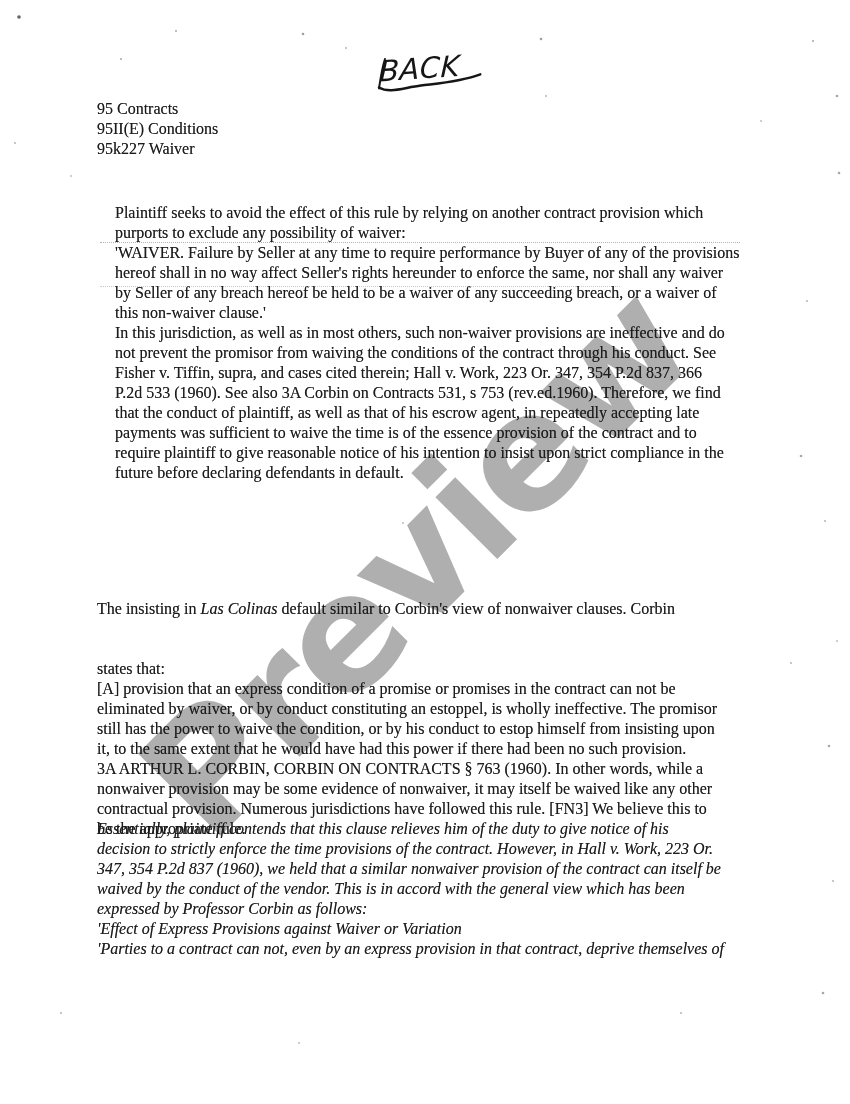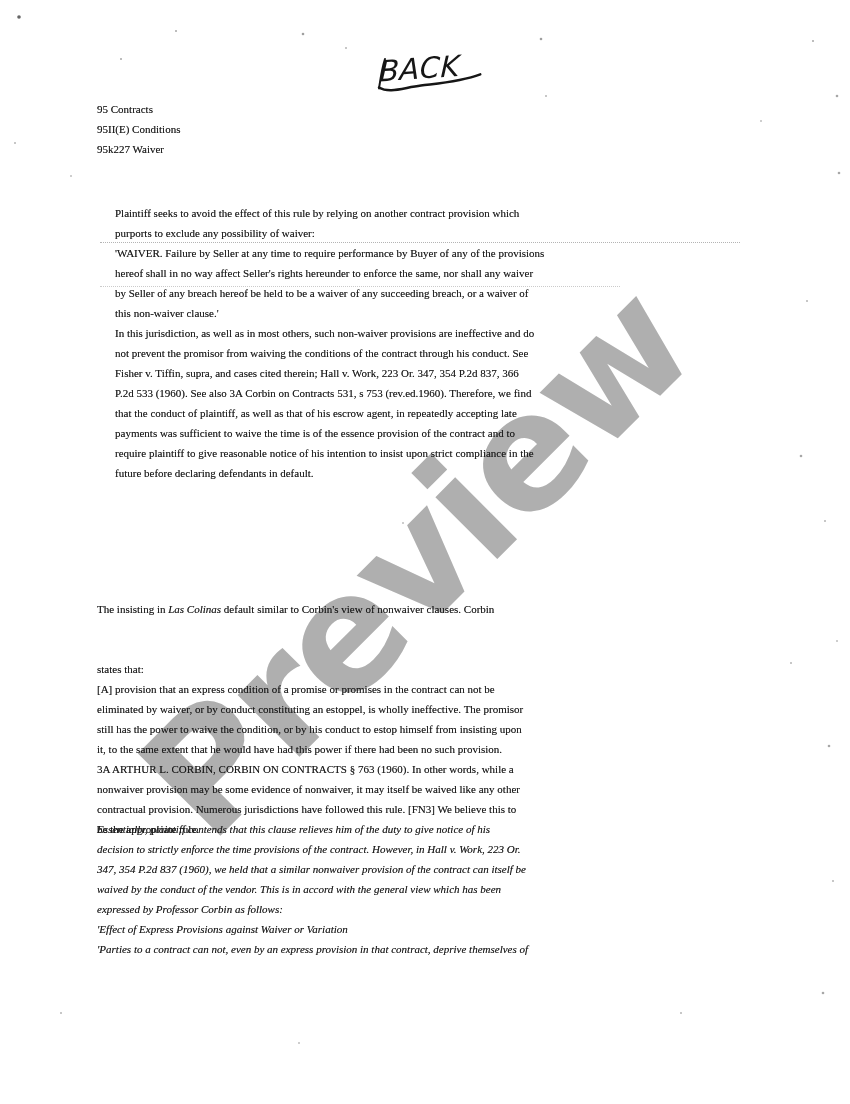--- a/index.html
+++ b/index.html
@@ -31,21 +31,21 @@
     z-index: 1;
     user-select: none;
     white-space: nowrap;
   }
   
   .content { position: absolute; left: 0; top: 0; width: 850px; height: 1104px; z-index: 2; }
   .textblock {
     position: absolute;
     left: 97px;
     white-space: pre;
-    font-size: 11px;
+    font-size: 16px;
     line-height: 20px;
     text-shadow: 0 0 0.5px rgba(10,10,10,0.55);
   }
   .lead-line { white-space: pre; }
   .italic { font-style: italic; text-align: right; }
   
   .handnote {
     position: absolute;
     left: 368px;
     top: 44px;

